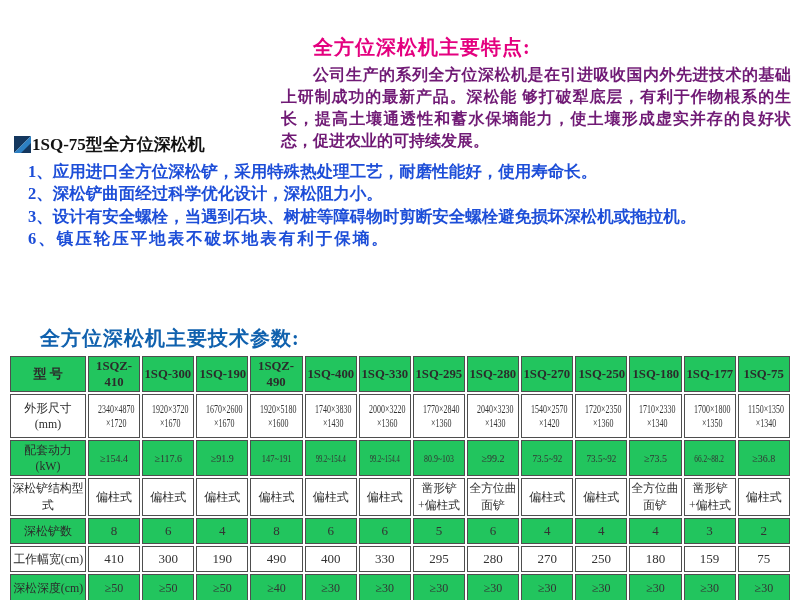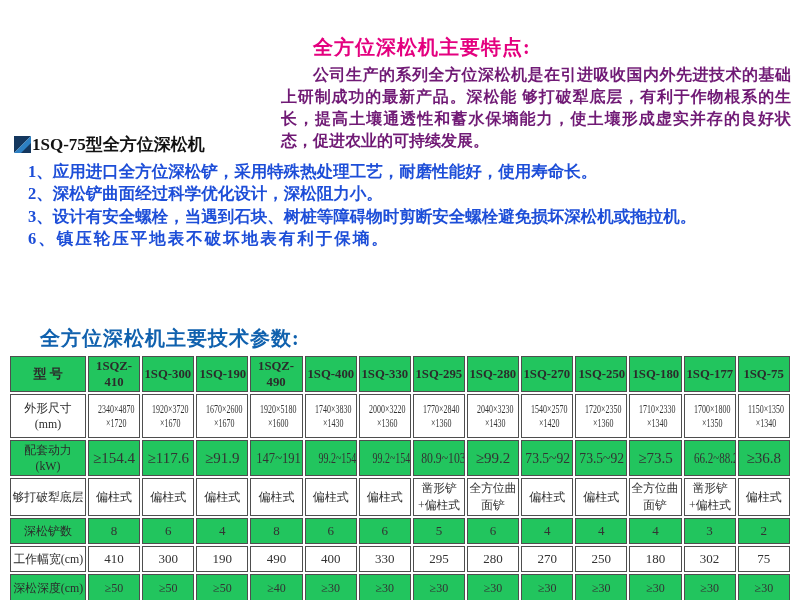--- a/index.html
+++ b/index.html
@@ -45,21 +45,21 @@
   }
   .specs-table th,.specs-table td{
     border:1px solid #4e4e4e;text-align:center;vertical-align:middle;
     padding:1px 1px;overflow:hidden;background:#fff;
   }
   .specs-table tr.blue th,.specs-table tr.blue td{background:#22c55e;}
   .specs-table tr.white th,.specs-table tr.white td{background:#ffffff;}
   .specs-table tr.header th{font-size:13px;font-weight:600;color:#2b2b2b;height:24px;}
   .specs-table th.rowlabel{font-size:12px;font-weight:normal;color:#2b2b2b;}
   .row-dims td{height:40px;font-size:11.5px;line-height:14px;}
-  .row-power td{height:24px;font-size:15px;}
+  .row-power td{height:24px;font-size:10px;}
   .row-structure td{height:28px;font-size:12px;}
   .row-count td{height:22px;font-size:13px;}
   .row-width td{height:22px;font-size:13px;}
   .row-depth td{height:24px;font-size:12px;}
   .cv{display:inline-block;white-space:pre-line;transform-origin:center;}
 </style>
 </head>
 <body>
 
 <div class="page">
@@ -159,21 +159,21 @@
           <td><span class="cv" style="transform: scaleX(0.661972);">99.2~154.4</span></td>
           <td><span class="cv" style="transform: scaleX(0.783333);">80.9~103</span></td>
           <td><span class="cv">≥99.2</span></td>
           <td><span class="cv" style="transform: scaleX(0.903846);">73.5~92</span></td>
           <td><span class="cv" style="transform: scaleX(0.903846);">73.5~92</span></td>
           <td><span class="cv">≥73.5</span></td>
           <td><span class="cv" style="transform: scaleX(0.734375);">66.2~88.2</span></td>
           <td><span class="cv">≥36.8</span></td>
         </tr>
         <tr class="row-structure white">
-          <th class="rowlabel"><span class="cv" style="transform: scaleX(0.986111);">够打破犁底层</span></th>
+          <th class="rowlabel"><span class="cv" style="transform: scaleX(0.986111);">深松铲结构型式</span></th>
           <td><span class="cv">偏柱式</span></td>
           <td><span class="cv">偏柱式</span></td>
           <td><span class="cv">偏柱式</span></td>
           <td><span class="cv">偏柱式</span></td>
           <td><span class="cv">偏柱式</span></td>
           <td><span class="cv">偏柱式</span></td>
           <td><span class="cv" style="transform: scaleX(0.979167);">凿形铲+偏柱式</span></td>
           <td><span class="cv" style="transform: scaleX(0.979167);">全方位曲面铲</span></td>
           <td><span class="cv">偏柱式</span></td>
           <td><span class="cv">偏柱式</span></td>
@@ -203,21 +203,21 @@
           <td><span class="cv">300</span></td>
           <td><span class="cv">190</span></td>
           <td><span class="cv">490</span></td>
           <td><span class="cv">400</span></td>
           <td><span class="cv">330</span></td>
           <td><span class="cv">295</span></td>
           <td><span class="cv">280</span></td>
           <td><span class="cv">270</span></td>
           <td><span class="cv">250</span></td>
           <td><span class="cv">180</span></td>
-          <td><span class="cv">302</span></td>
+          <td><span class="cv">159</span></td>
           <td><span class="cv">75</span></td>
         </tr>
         <tr class="row-depth blue">
           <th class="rowlabel"><span class="cv" style="transform: scaleX(0.986111);">深松深度(cm)</span></th>
           <td><span class="cv">≥50</span></td>
           <td><span class="cv">≥50</span></td>
           <td><span class="cv">≥50</span></td>
           <td><span class="cv">≥40</span></td>
           <td><span class="cv">≥30</span></td>
           <td><span class="cv">≥30</span></td>

